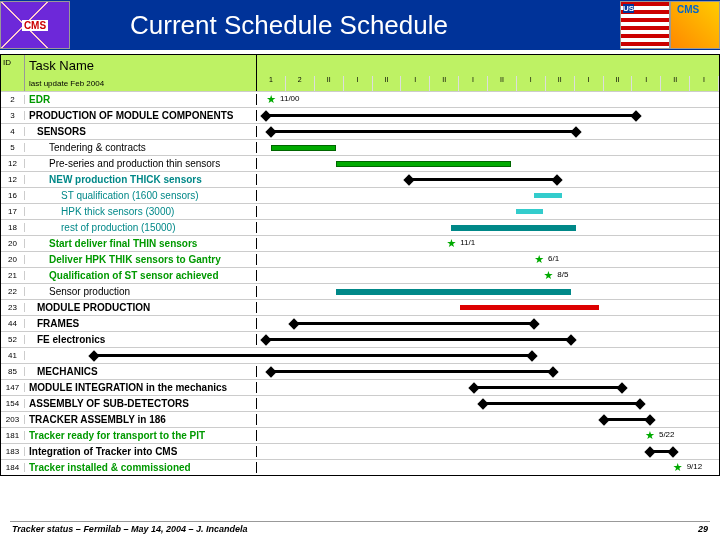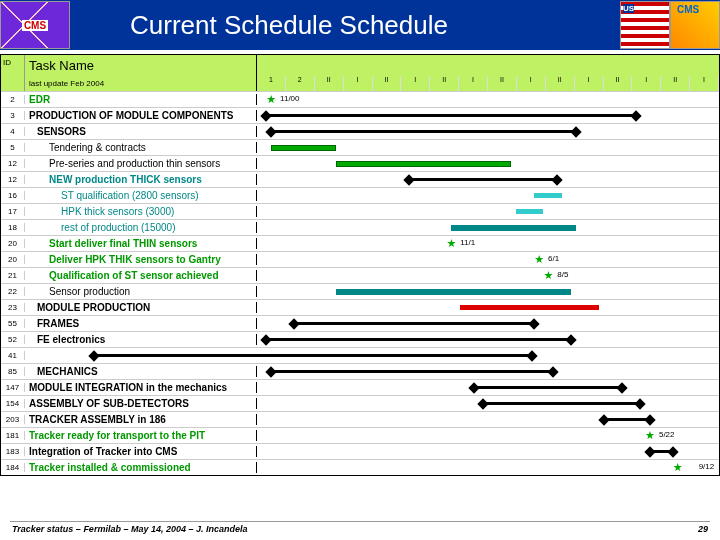--- a/index.html
+++ b/index.html
@@ -129,21 +129,21 @@
         <div class="rid">12</div>
         <div class="rname bold teal ind2">NEW production THICK sensors</div>
         <div class="rbar">
           <div class="bar bar-black" style="left: 33%; width: 32%;"></div>
           <div class="dia" style="left: calc(33% - 4px);"></div>
           <div class="dia" style="left: calc(65% - 4px);"></div>
         </div>
       </div>
       <div class="row">
         <div class="rid">16</div>
-        <div class="rname teal ind3">ST qualification (2800 sensors)</div>
+        <div class="rname teal ind3">ST qualification (1600 sensors)</div>
         <div class="rbar">
           <div class="bar bar-cyan" style="left: 60%; width: 6%;"></div>
         </div>
       </div>
       <div class="row">
         <div class="rid">17</div>
         <div class="rname teal ind3">HPK thick sensors (3000)</div>
         <div class="rbar">
           <div class="bar bar-cyan" style="left: 56%; width: 6%;"></div>
         </div>
@@ -187,21 +187,21 @@
         </div>
       </div>
       <div class="row">
         <div class="rid">23</div>
         <div class="rname bold ind1">MODULE PRODUCTION</div>
         <div class="rbar">
           <div class="bar bar-red" style="left: 44%; width: 30%;"></div>
         </div>
       </div>
       <div class="row">
-        <div class="rid">55</div>
+        <div class="rid">44</div>
         <div class="rname bold ind1">FRAMES</div>
         <div class="rbar">
           <div class="bar bar-black" style="left: 8%; width: 52%;"></div>
           <div class="dia" style="left: calc(8% - 4px);"></div>
           <div class="dia" style="left: calc(60% - 4px);"></div>
         </div>
       </div>
       <div class="row">
         <div class="rid">52</div>
         <div class="rname bold ind1">FE electronics</div>
@@ -270,21 +270,21 @@
           <div class="bar bar-black" style="left: 85%; width: 5%;"></div>
           <div class="dia" style="left: calc(85% - 4px);"></div>
           <div class="dia" style="left: calc(90% - 4px);"></div>
         </div>
       </div>
       <div class="row">
         <div class="rid">184</div>
         <div class="rname bold green">Tracker installed &amp; commissioned</div>
         <div class="rbar">
           <div class="star" style="left: 90%;">★</div>
-          <div class="mlabel" style="left: 93%; margin-left: 12px;">9/12</div>
+          <div class="mlabel" style="left: 93%;">9/12</div>
         </div>
       </div>
     </div>
 </div>
 
 <div class="footer">
   <span>Tracker status – Fermilab – May 14, 2004 –  J. Incandela</span>
   <span>29</span>
 </div>
 

